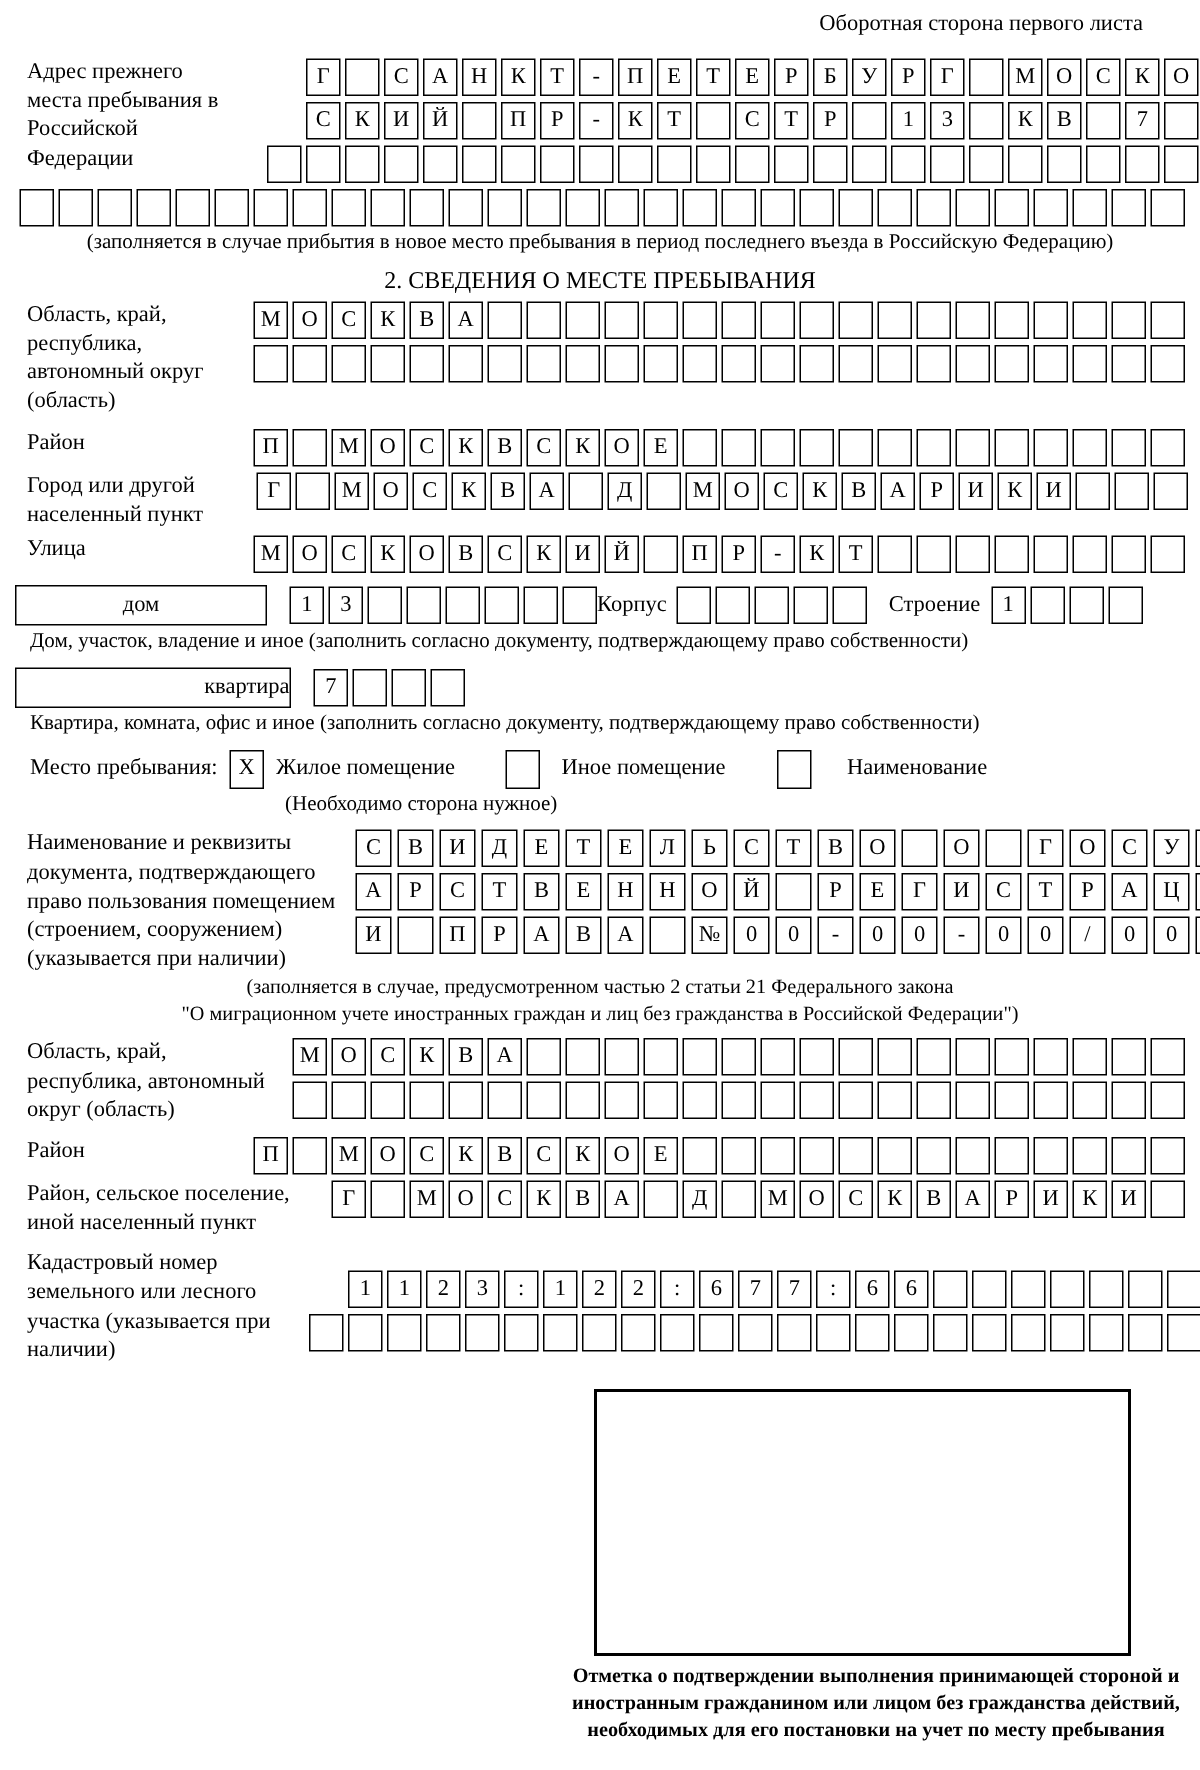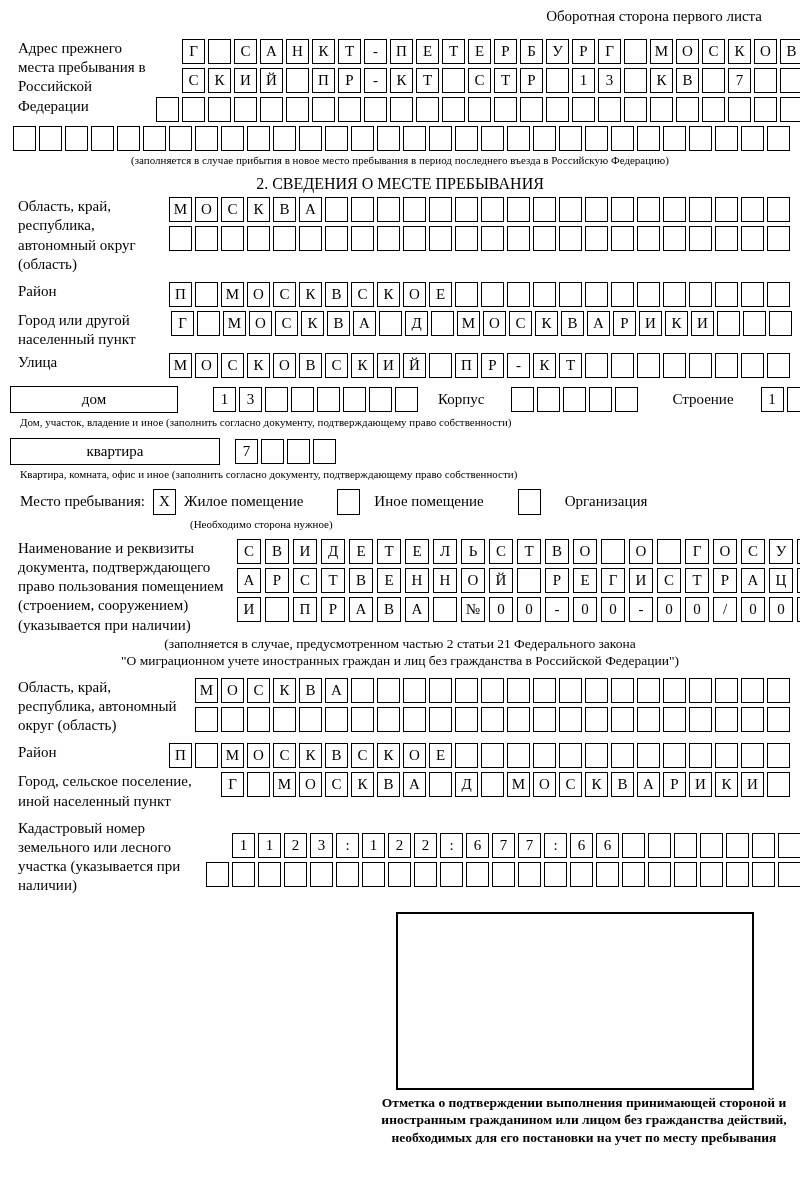--- a/index.html
+++ b/index.html
@@ -10,53 +10,53 @@
 
   .line{display:flex;align-items:flex-start;margin-top:4px;}
   .label{font-size:15px;line-height:1.28;flex:0 0 auto;padding-left:8px;}
   .rowstack{margin-left:auto;display:flex;flex-direction:column;align-items:flex-end;gap:4px;}
   .cellrow{display:flex;margin-left:auto;}
   .cellrow.noauto{margin-left:0;}
   .cell{box-sizing:border-box;width:23px;height:25px;border:1.6px solid #000;margin-left:3px;
         font-size:15px;line-height:22px;text-align:center;background:#fff;flex:0 0 auto;}
   .wide .cell{width:24px;margin-left:4px;}
 
-  .caption{font-size:11px;line-height:1.2;margin-top:3px;}
+  .caption{font-size:14px;line-height:1.2;margin-top:3px;}
   .caption.center{text-align:center;}
   .caption.indent{padding-left:10px;}
 
   .sec-title{text-align:center;font-weight:normal;font-size:16px;margin-top:8px;}
   .sub-title{text-align:center;font-weight:bold;font-size:15.5px;margin-top:14px;}
   .sub-note{text-align:center;font-size:13.5px;line-height:1.3;}
 
   .labelbox{box-sizing:border-box;border:1.6px solid #000;height:27px;font-size:15px;
             line-height:24px;text-align:center;flex:0 0 auto;background:#fff;}
   .dom-box{width:168px;}
-  .kv-box{width:210px;}
+  .kv-box{width:184px;text-align:right;}
   .inline-lbl{font-size:15px;line-height:27px;flex:0 0 auto;}
 
   .chk{box-sizing:border-box;width:23px;height:26px;border:1.6px solid #000;display:inline-block;
        font-size:15px;line-height:23px;text-align:center;vertical-align:middle;background:#fff;}
   .mesto-line{display:flex;align-items:center;margin-top:8px;}
   .mesto-line .gap-m{width:34px;}
   .opt-label{font-size:15px;}
 
   .stamp-wrap{display:flex;margin-top:16px;}
   .stamp-col{margin-left:auto;width:412px;}
   .stamp-box{box-sizing:border-box;width:358px;height:178px;border:2px solid #000;margin-left:18px;background:#fff;}
   .stamp-caption{width:412px;text-align:center;font-size:13.5px;font-weight:bold;line-height:1.32;margin-top:4px;}
 
   .w135{width:135px;}
   .w125{width:125px;}
   .w150{width:150px;}
   .w160{width:160px;}
   .w185{width:185px;}
   .w215{width:215px;}
   .mt8{margin-top:8px;}
-  .mt14{margin-top:14px;}
+  .mt14{margin-top:14px;gap:22px;}
 </style>
 </head>
 <body>
 
 <div class="page">
 
   <div class="back-note">Оборотная сторона первого листа</div>
 
   <div class="line mt14">
     <div class="label w135">Адрес прежнего места пребывания в Российской Федерации</div>
@@ -319,21 +319,21 @@
         <span class="cell"></span>
         <span class="cell"></span>
         <span class="cell"></span>
         <span class="cell"></span>
         <span class="cell"></span>
         <span class="cell"></span>
         <span class="cell"></span>
       </div>
   </div>
 
-  <div class="line mt8" style="align-items:center;gap:20px;">
+  <div class="line mt8" style="align-items:center;">
     <div class="labelbox dom-box">дом</div>
     <div class="cellrow noauto" style="margin-left:12px">
         <span class="cell">1</span>
         <span class="cell">3</span>
         <span class="cell"></span>
         <span class="cell"></span>
         <span class="cell"></span>
         <span class="cell"></span>
         <span class="cell"></span>
         <span class="cell"></span>
@@ -369,21 +369,21 @@
 
   <div class="mesto-line">
     <div class="label" style="padding-left:10px">Место пребывания:</div>
     <span class="chk" style="margin-left:8px">X</span>
     <span class="opt-label" style="margin-left:8px">Жилое помещение</span>
     <span class="gap-m"></span>
     <span class="chk"></span>
     <span class="opt-label" style="margin-left:14px">Иное помещение</span>
     <span class="gap-m"></span>
     <span class="chk"></span>
-    <span class="opt-label" style="margin-left:24px">Организация</span>
+    <span class="opt-label" style="margin-left:24px">Наименование</span>
   </div>
   <div class="caption" style="padding-left:180px">(Необходимо сторона нужное)</div>
 
   <div class="line mt8">
     <div class="label w215">Наименование и реквизиты документа, подтверждающего право пользования помещением (строением, сооружением) (указывается при наличии)</div>
     <div class="rowstack wide">
       <div class="cellrow">
           <span class="cell">С</span>
           <span class="cell">В</span>
           <span class="cell">И</span>
@@ -538,21 +538,21 @@
         <span class="cell"></span>
         <span class="cell"></span>
         <span class="cell"></span>
         <span class="cell"></span>
         <span class="cell"></span>
         <span class="cell"></span>
       </div>
   </div>
 
   <div class="line">
-    <div class="label w185">Город, сельское поселение, иной населенный пункт</div>
+    <div class="label w185">Район, сельское поселение, иной населенный пункт</div>
     <div class="cellrow">
         <span class="cell">Г</span>
         <span class="cell"></span>
         <span class="cell">М</span>
         <span class="cell">О</span>
         <span class="cell">С</span>
         <span class="cell">К</span>
         <span class="cell">В</span>
         <span class="cell">А</span>
         <span class="cell"></span>

